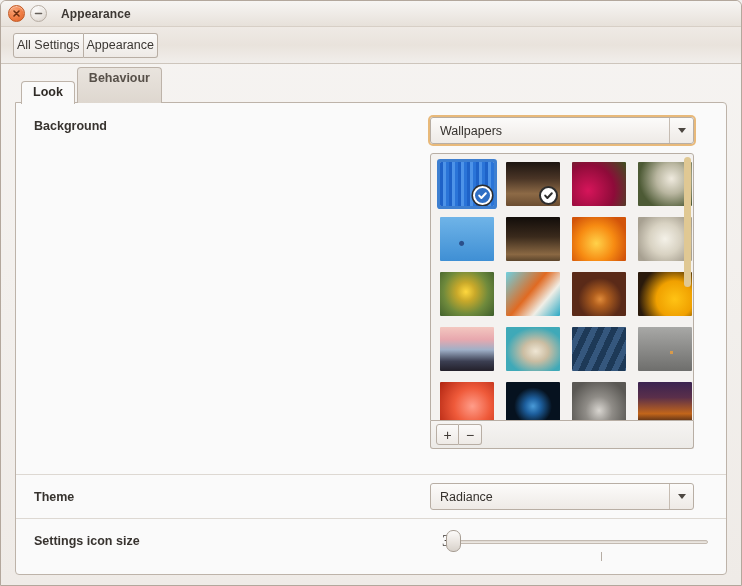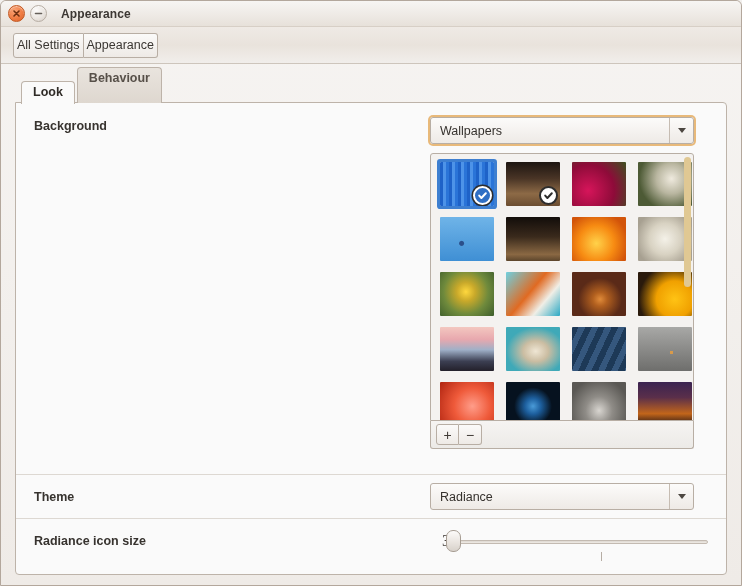--- a/index.html
+++ b/index.html
@@ -420,21 +420,21 @@
       <div class="row-label">Theme</div>
       <div class="combo" id="theme-combo">
         <span>Radiance</span>
         <span class="arrowbox">
             <span class="tri"></span>
           </span>
       </div>
     </div>
 
     <div class="row">
-      <div class="row-label">Radiance icon size</div>
+      <div class="row-label">Settings icon size</div>
       <div id="slider-value">32</div>
       <div id="slider-track"></div>
       <div id="slider-handle"></div>
       <div id="slider-tick"></div>
     </div>
 
   </div>
 </div>
 
 </body></html>

